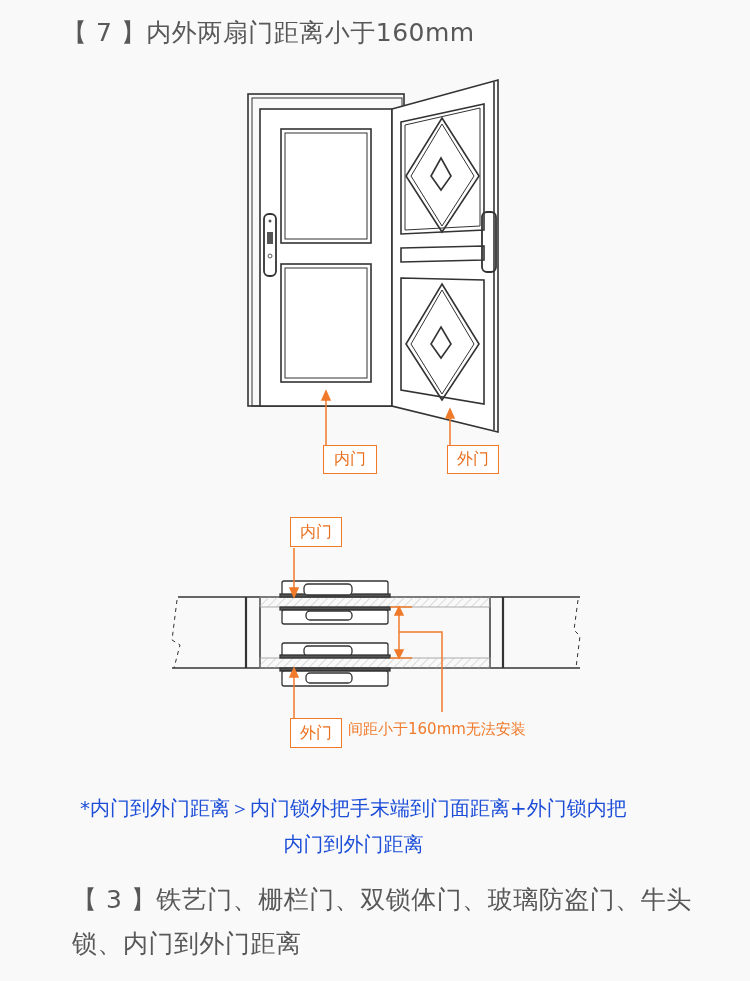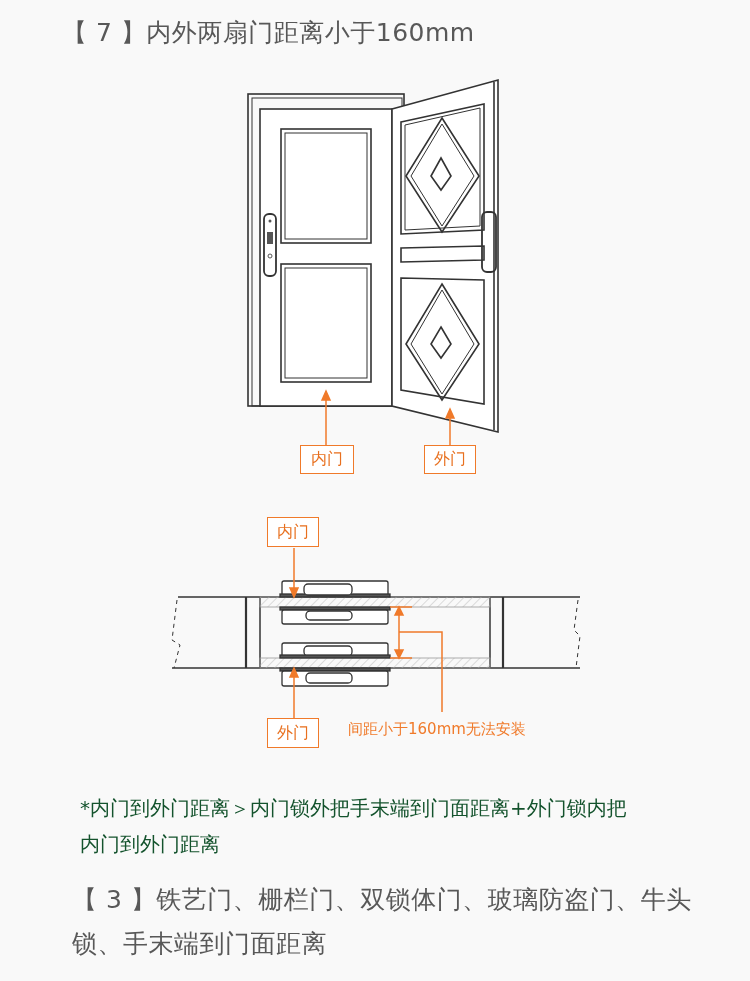--- a/index.html
+++ b/index.html
@@ -2,25 +2,26 @@
 <html><head>
 <meta charset="utf-8">
 <style>
   html, body { margin:0; padding:0; }
   body {
     width:750px; height:981px; background:#f9f9f9; position:relative; overflow:hidden;
     font-family:"DejaVu Sans","Liberation Sans",sans-serif; color:#555;
   }
   .abs { position:absolute; }
   .heading { font-size:25px; color:#585858; letter-spacing:0.5px; white-space:nowrap; }
-  .note { font-size:20px; color:#14532d; line-height:36px; }
+  .note { font-size:20px; color:#1d4ed8; line-height:36px;text-align:center; }
   .label-box {
     position:absolute; border:1.5px solid #f07a2a; color:#e8701f; background:#fff;
     font-size:16px; display:flex; align-items:center; justify-content:center;
     box-sizing:border-box;
+    margin-left:23px;
   }
   .gap-label { color:#f07a2a; font-size:15px; white-space:nowrap; }
   svg { position:absolute; left:0; top:0; }
 </style>
 </head>
 <body>
 
 <div class="abs heading" style="left:62px; top:16px;">【 7 】内外两扇门距离小于160mm</div>
 
 <svg width="750" height="981">
@@ -124,14 +125,14 @@
 <div class="label-box" style="left:267px; top:718px; width:52px; height:30px;">外门</div>
 <div class="abs gap-label" style="left:348px; top:720px;">间距小于160mm无法安装</div>
 
 <div class="abs note" style="left:80px; top:790px;">
   <div>*内门到外门距离＞内门锁外把手末端到门面距离+外门锁内把</div>
   <div>内门到外门距离</div>
 </div>
 
 <div class="abs heading" style="left:72px; top:878px; line-height:44px;">
   <div>【 3 】铁艺门、栅栏门、双锁体门、玻璃防盗门、牛头</div>
-  <div>锁、手末端到门面距离</div>
+  <div>锁、内门到外门距离</div>
 </div>
 
 </body></html>

